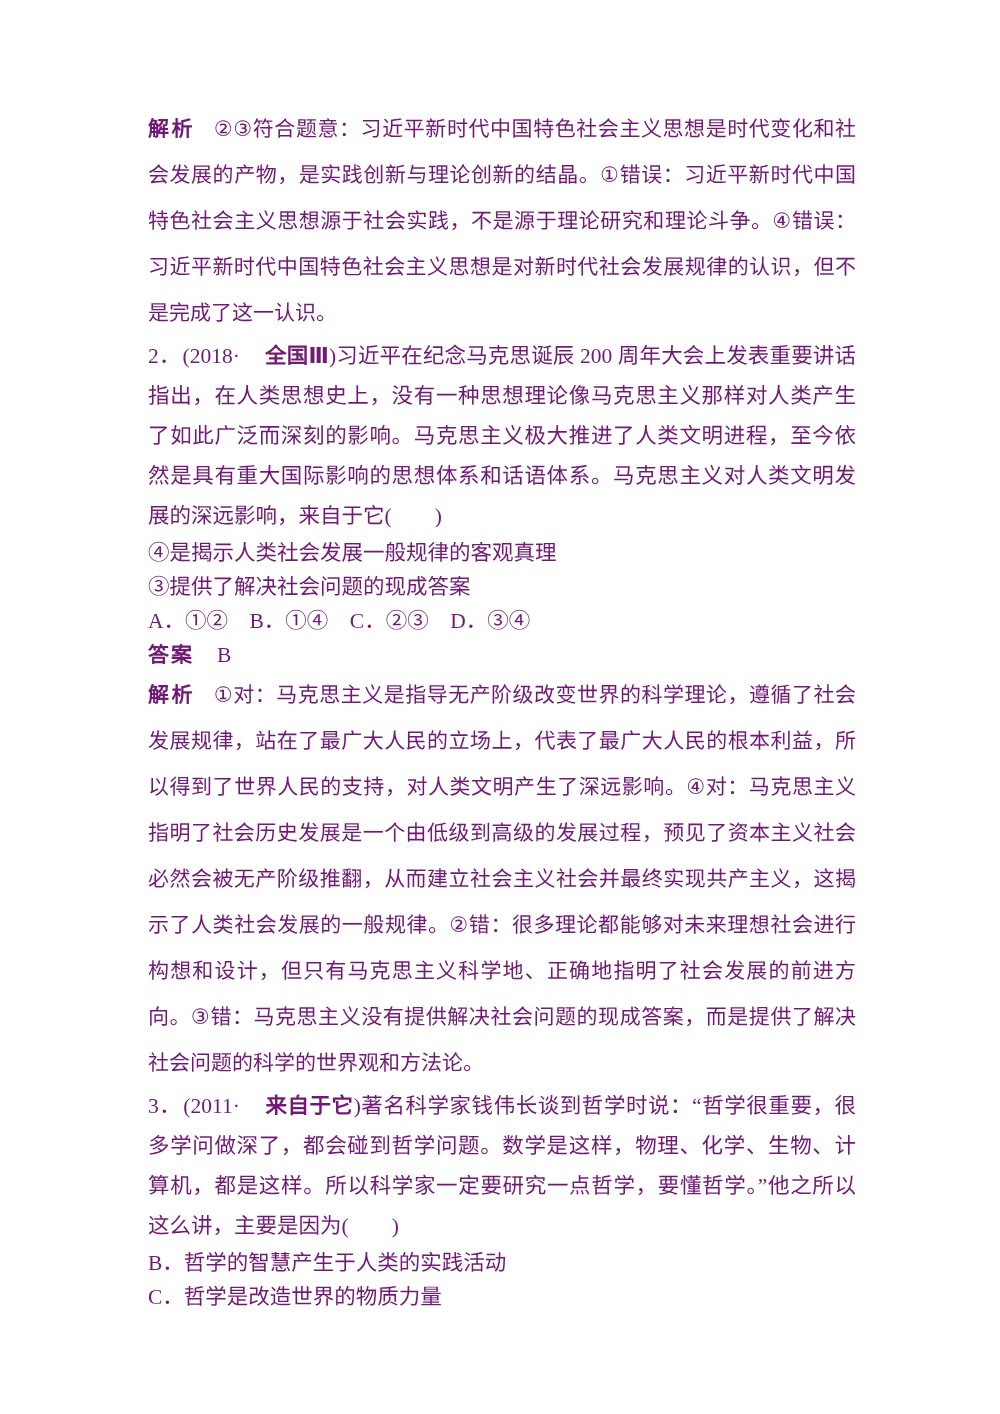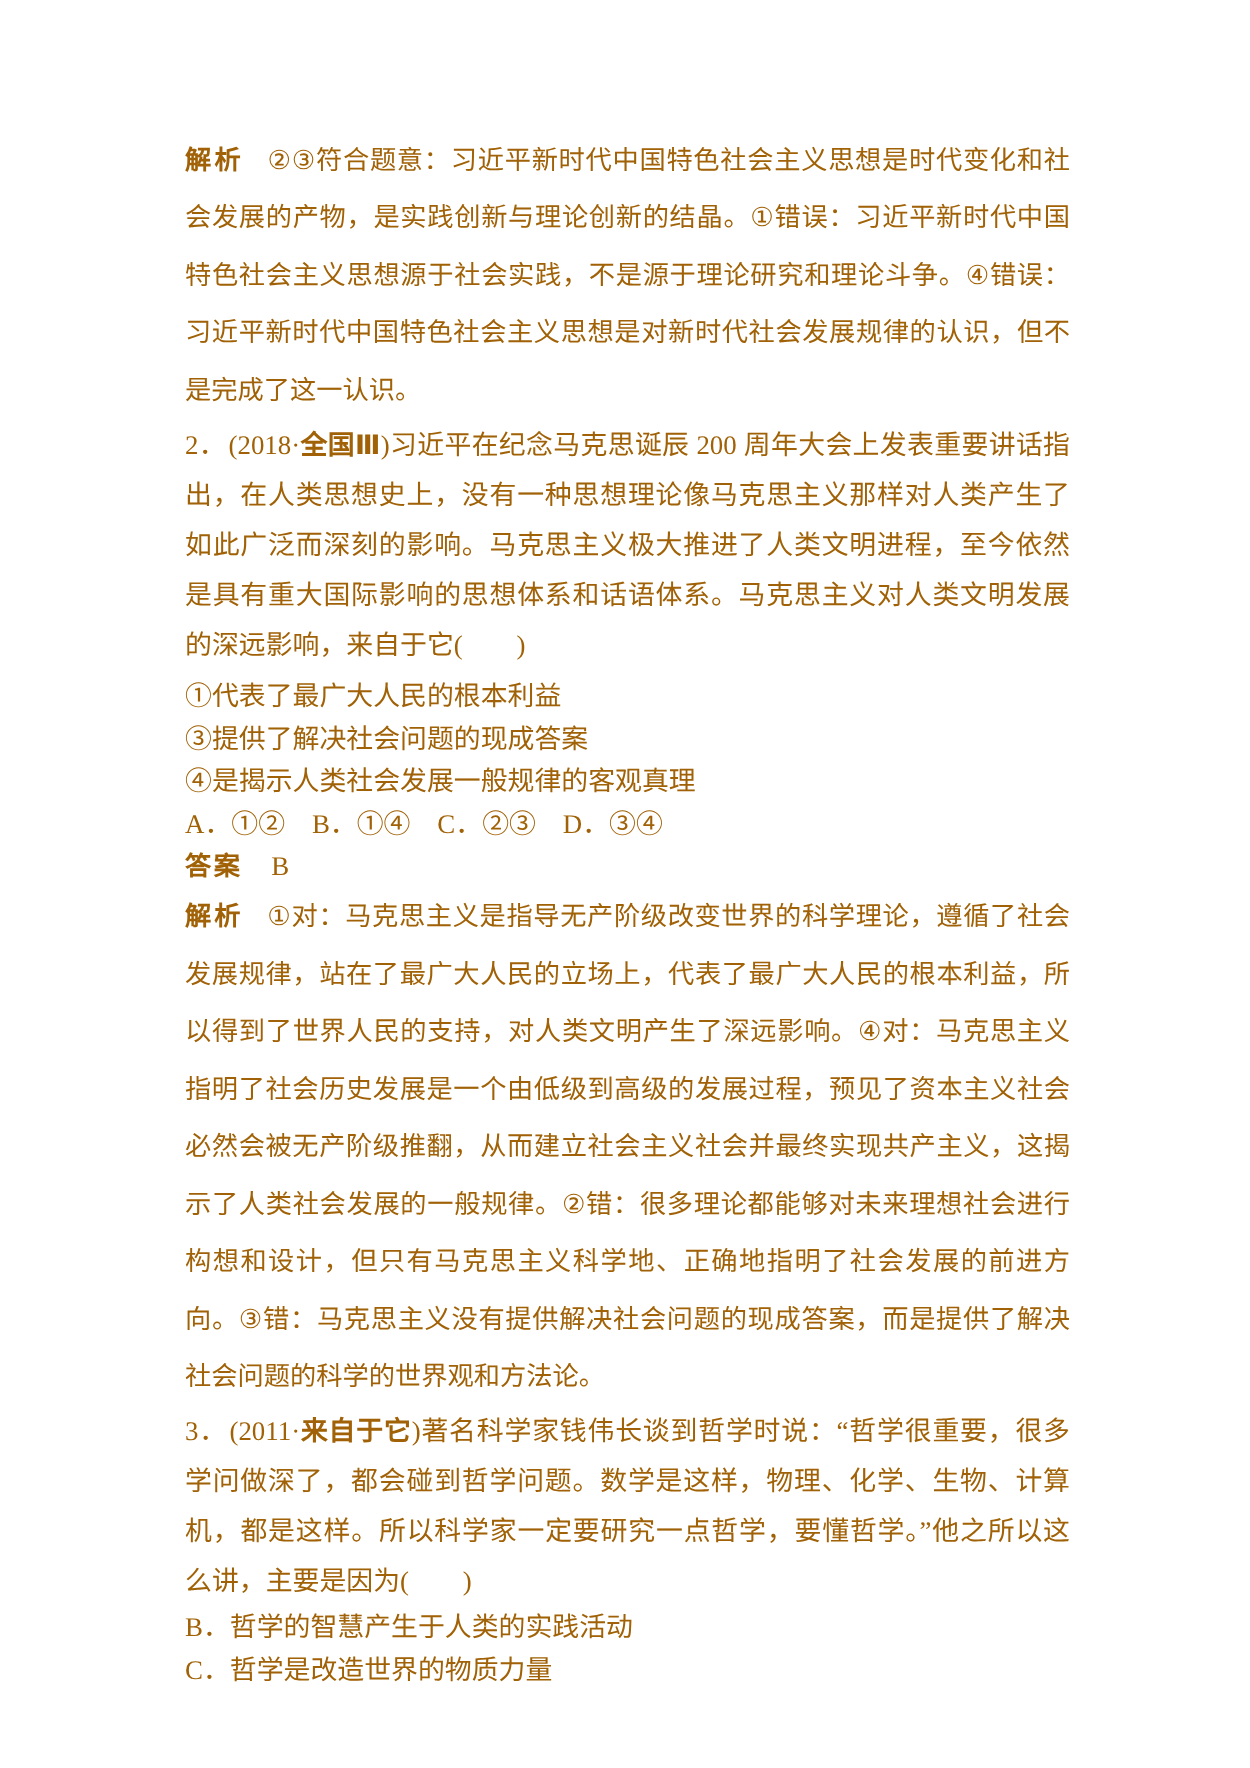--- a/index.html
+++ b/index.html
@@ -5,21 +5,21 @@
   html, body {
     margin: 0;
     padding: 0;
     background: #ffffff;
   }
   .page {
     position: relative;
     width: 1000px;
     height: 1414px;
     background: #ffffff;
-    color: #a16207;
+    color: #701a75;
     font-family: "Liberation Serif", "DejaVu Serif", serif;
     overflow: hidden;
   }
   .content {
     position: absolute;
     left: 148px;
     top: 106px;
     width: 708px;
   }
   .content p {
@@ -41,20 +41,21 @@
   .stem {
     font-size: 21.5px;
     line-height: 40px;
   }
   .stem .num {
     margin-right: 2px;
   }
   .src {
     font-family: "Liberation Sans", "DejaVu Sans", sans-serif;
     font-weight: 700;
+    margin-left: 25px;
   }
   
   .opt {
     font-size: 21.5px;
     line-height: 34px;
     text-align: left !important;
   }
   .choices {
     font-size: 21.5px;
     line-height: 34px;
@@ -81,23 +82,22 @@
 </head>
 <body>
 
 <div class="page">
   <main class="content">
 
     <p class="exp"><span class="lbl">解析</span><span>②③符合题意：习近平新时代中国特色社会主义思想是时代变化和社会发展的产物，是实践创新与理论创新的结晶。①错误：习近平新时代中国特色社会主义思想源于社会实践，不是源于理论研究和理论斗争。④错误：习近平新时代中国特色社会主义思想是对新时代社会发展规律的认识，但不是完成了这一认识。</span></p>
 
     <p class="stem"><span class="num">2．</span><span>(2018·</span><span class="src">全国Ⅲ</span><span>)</span><span>习近平在纪念马克思诞辰 200 周年大会上发表重要讲话指出，在人类思想史上，没有一种思想理论像马克思主义那样对人类产生了如此广泛而深刻的影响。马克思主义极大推进了人类文明进程，至今依然是具有重大国际影响的思想体系和话语体系。马克思主义对人类文明发展的深远影响，来自于它(　　)</span></p>
 
-    <p class="opt gap-sm">①代表了最广大人民的根本利益</p>
+    <p class="opt">④是揭示人类社会发展一般规律的客观真理</p>
     <p class="opt">③提供了解决社会问题的现成答案</p>
-    <p class="opt">④是揭示人类社会发展一般规律的客观真理</p>
 
     <p class="choices">A．①②　B．①④　C．②③　D．③④</p>
 
     <p class="answer"><span class="lbl">答案</span><span class="val">B</span></p>
 
     <p class="exp"><span class="lbl">解析</span><span>①对：马克思主义是指导无产阶级改变世界的科学理论，遵循了社会发展规律，站在了最广大人民的立场上，代表了最广大人民的根本利益，所以得到了世界人民的支持，对人类文明产生了深远影响。④对：马克思主义指明了社会历史发展是一个由低级到高级的发展过程，预见了资本主义社会必然会被无产阶级推翻，从而建立社会主义社会并最终实现共产主义，这揭示了人类社会发展的一般规律。②错：很多理论都能够对未来理想社会进行构想和设计，但只有马克思主义科学地、正确地指明了社会发展的前进方向。③错：马克思主义没有提供解决社会问题的现成答案，而是提供了解决社会问题的科学的世界观和方法论。</span></p>
 
     <p class="stem"><span class="num">3．</span><span>(2011·</span><span class="src">来自于它</span><span>)</span><span>著名科学家钱伟长谈到哲学时说：“哲学很重要，很多学问做深了，都会碰到哲学问题。数学是这样，物理、化学、生物、计算机，都是这样。所以科学家一定要研究一点哲学，要懂哲学。”他之所以这么讲，主要是因为(　　)</span></p>
 
     <p class="opt">B．哲学的智慧产生于人类的实践活动</p>

